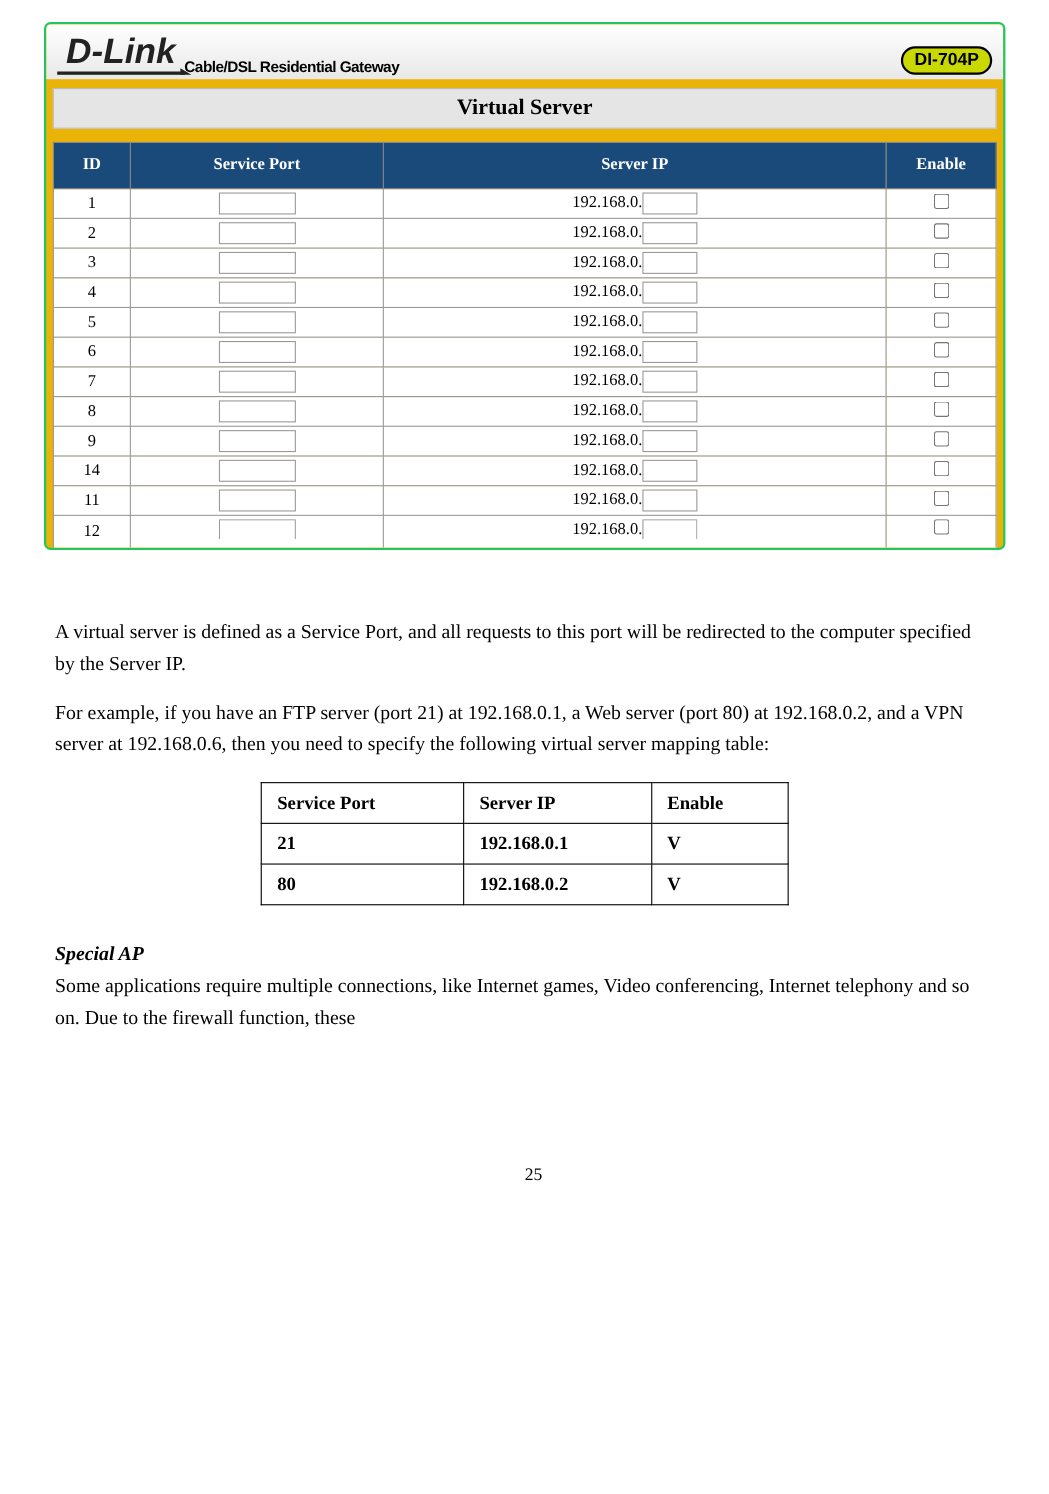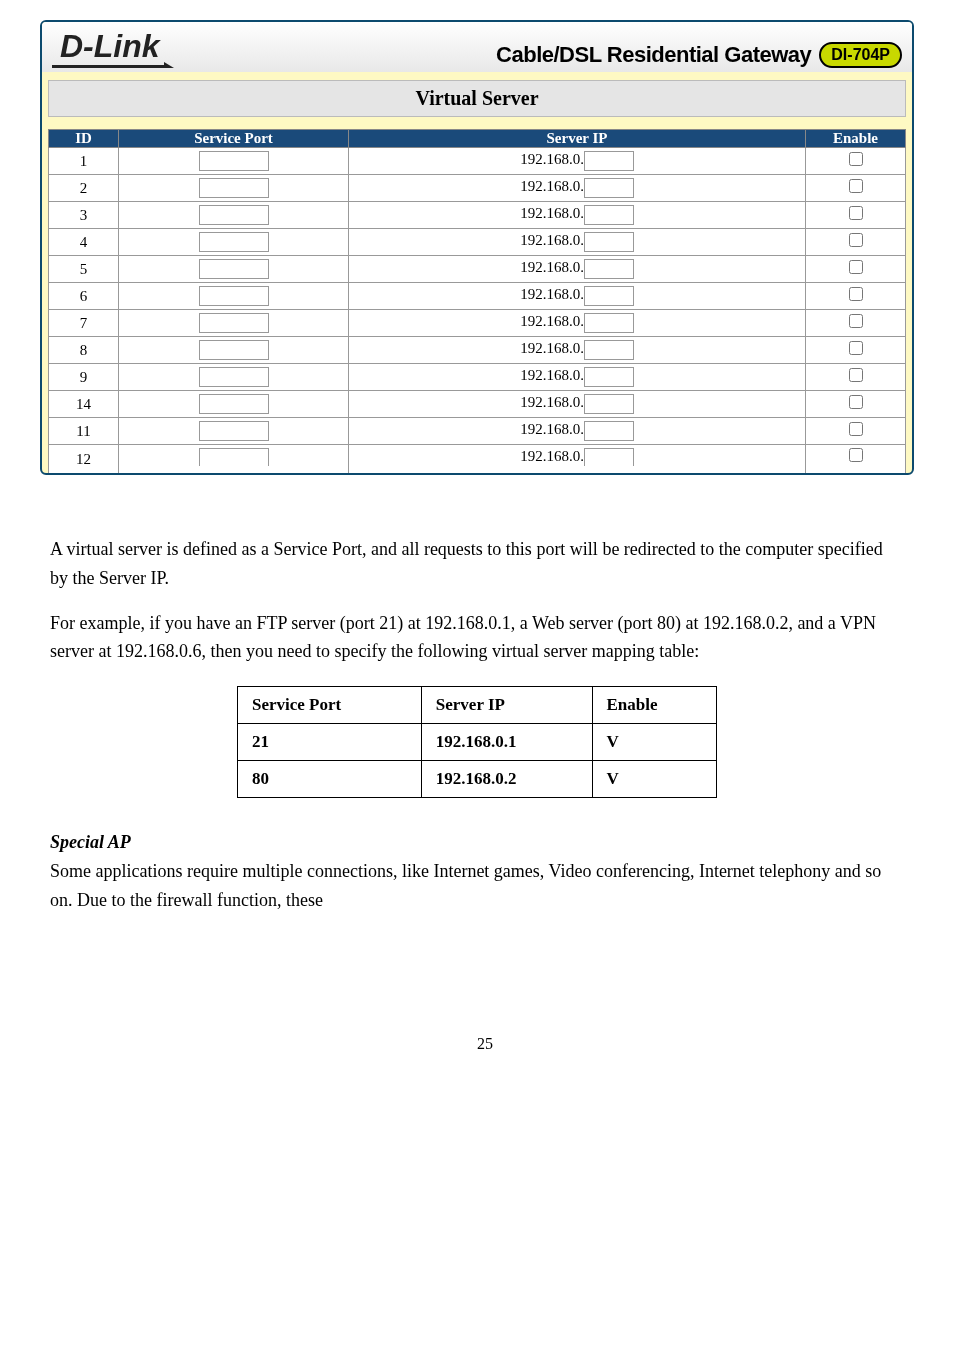--- a/index.html
+++ b/index.html
@@ -1,33 +1,33 @@
 <!DOCTYPE html>
 <html><head>
   <meta charset="utf-8">
   <style>
     * { box-sizing: border-box; margin: 0; padding: 0; }
     body { font-family: "Times New Roman", serif; background: #fff; width: 954px; }
     
     .main-container { margin: 20px 40px; }
     
-    .screenshot-border { border: 2px solid #0c4a6e; border-radius: 6px; overflow: hidden; background: #fef9c3; }
+    .screenshot-border { border: 2px solid #22c55e; border-radius: 6px; overflow: hidden; background: #eab308; }
     
     .header-bar { background: linear-gradient(#fff, #e8e8e8); display: flex; align-items: flex-end; padding: 6px 10px 4px 10px; }
     .logo { font-family: Arial, sans-serif; font-weight: bold; font-size: 32px; color: #222; font-style: italic; display: inline-block; padding: 0 8px; border-bottom: 3px solid #222; position: relative; }
     .logo::after { content: ""; position: absolute; right: -6px; bottom: -3px; border-left: 10px solid #222; border-top: 6px solid transparent; border-bottom: 0 solid transparent; }
     
-    .gateway-text { flex: 1; text-align: right; font-family: Arial, sans-serif; font-weight: 900; font-size: 22px; color: #000; letter-spacing: -0.5px; padding-right: 8px; }
+    .gateway-text { flex: 1; text-align: left; font-family: Arial, sans-serif; font-weight: 900; font-size: 14px; color: #000; letter-spacing: -0.5px; padding-right: 8px; }
     
     .model-badge { background: #c8d800; border: 2px solid #000; border-radius: 14px; padding: 2px 10px; font-family: Arial, sans-serif; font-weight: 900; font-size: 16px; color: #000; }
     
     .section-title-bar { background: #e5e5e5; border: 1px solid #bbb; margin: 8px 6px 2px 6px; text-align: center; font-family: "Times New Roman", serif; font-weight: bold; font-size: 20px; padding: 6px 0; }
     
     .vs-table { width: calc(100% - 12px); margin: 12px 6px 0 6px; border-collapse: collapse; table-layout: fixed; }
-    .vs-table th { background: #1a4a7a; color: #fff; font-family: "Times New Roman", serif; font-weight: bold; font-size: 15px; padding: 0 2px; border: 1px solid #888; }
+    .vs-table th { background: #1a4a7a; color: #fff; font-family: "Times New Roman", serif; font-weight: bold; font-size: 15px; padding: 12px 2px; border: 1px solid #888; }
     .vs-table td { border: 1px solid #999; padding: 3px 4px; text-align: center; font-family: "Times New Roman", serif; font-size: 15px; background: #fff; }
     .col-id { width: 70px; }
     .col-port { width: 230px; }
     .col-ip { width: auto; }
     .col-enable { width: 100px; }
     
     .port-input { width: 70px; height: 20px; border: 1px solid #999; background: #fff; text-align: left; font-size: 13px; }
     .ip-input { width: 50px; height: 20px; border: 1px solid #999; background: #fff; font-size: 13px; vertical-align: middle; }
     .ip-prefix { font-family: Liberation Serif, serif; font-size: 15px; }
     .enable-chk { width: 14px; height: 14px; }

